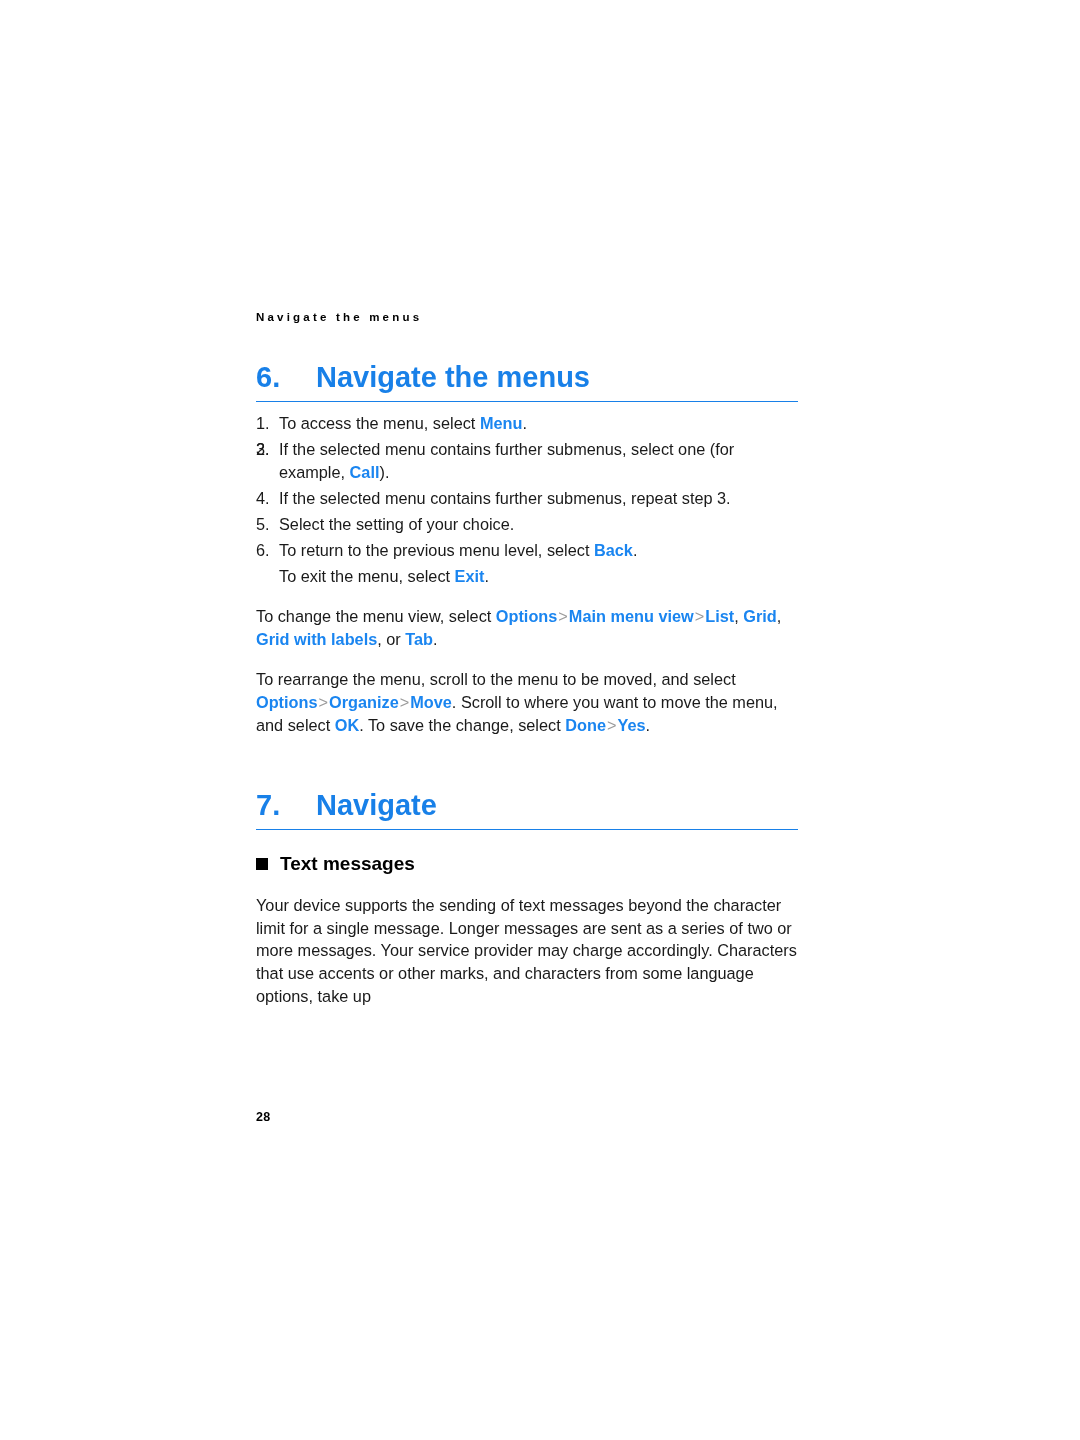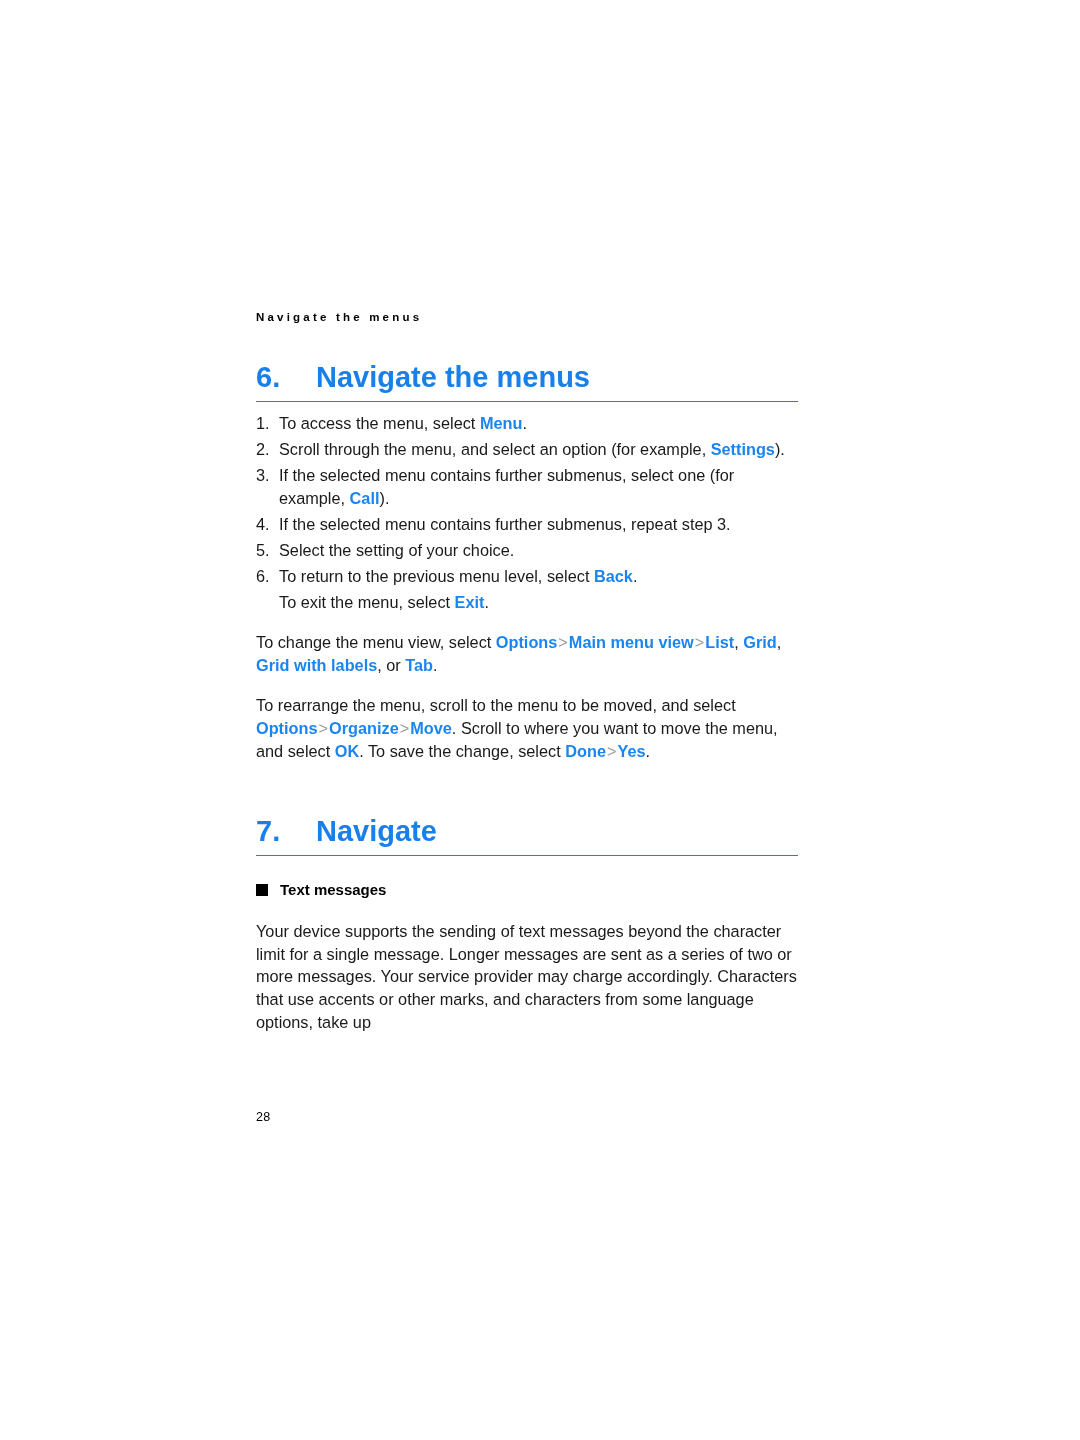--- a/index.html
+++ b/index.html
@@ -113,21 +113,21 @@
     font-weight: bold;
   }
   .sep {
     color: #9b9b9b;
     font-weight: normal;
     padding: 0 1px;
   }
 
   
   .section-head {
-    font-size: 15px;
+    font-size: 19px;
     font-weight: bold;
     color: #000000;
     line-height: 24px;
     margin: 22px 0 0 0;
     display: flex;
     align-items: center;
   }
   .section-head .sq {
     display: inline-block;
     width: 12px;
@@ -136,21 +136,21 @@
     margin-right: 12px;
     flex: 0 0 12px;
   }
 
   
   .folio {
     position: absolute;
     left: 256px;
     top: 1110px;
     font-size: 12.5px;
-    font-weight: normal;
+    font-weight: bold;
     color: #000000;
     letter-spacing: 0.3px;
   }
 </style>
 </head>
 <body>
 
 <div class="page">
 
   <div class="content">
@@ -163,21 +163,20 @@
     </h1>
 
 
     <ol class="steps">
       <li class="step">
         <span class="marker">1.</span>
         <span class="rich">To access the menu, select <span class="ui">Menu</span>.</span>
       </li>
       <li class="step">
         <span class="marker">2.</span>
-        <span class="rich">Scroll through the menu, and select an option (for example, <span class="ui">Settings</span>).</span>
       </li>
       <li class="step">
         <span class="marker">3.</span>
         <span class="rich">If the selected menu contains further submenus, select one (for example, <span class="ui">Call</span>).</span>
       </li>
       <li class="step">
         <span class="marker">4.</span>
         <span class="rich">If the selected menu contains further submenus, repeat step 3.</span>
       </li>
       <li class="step">

